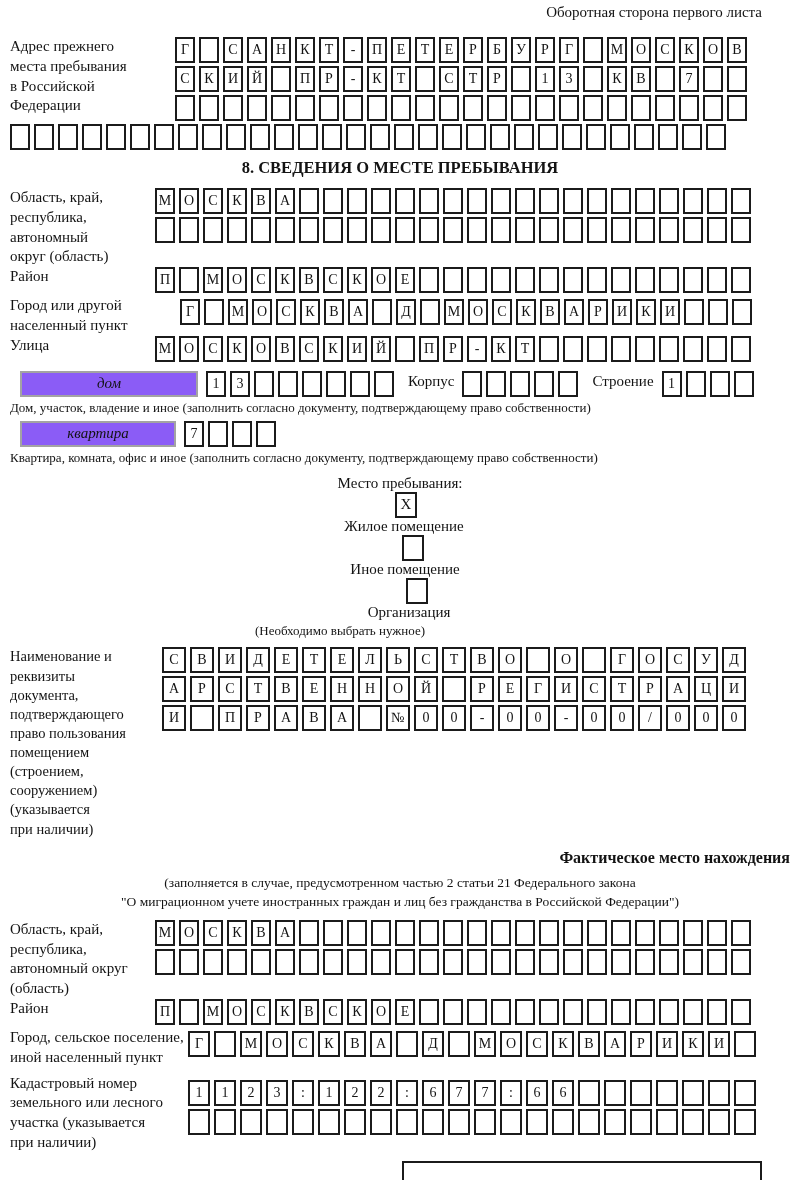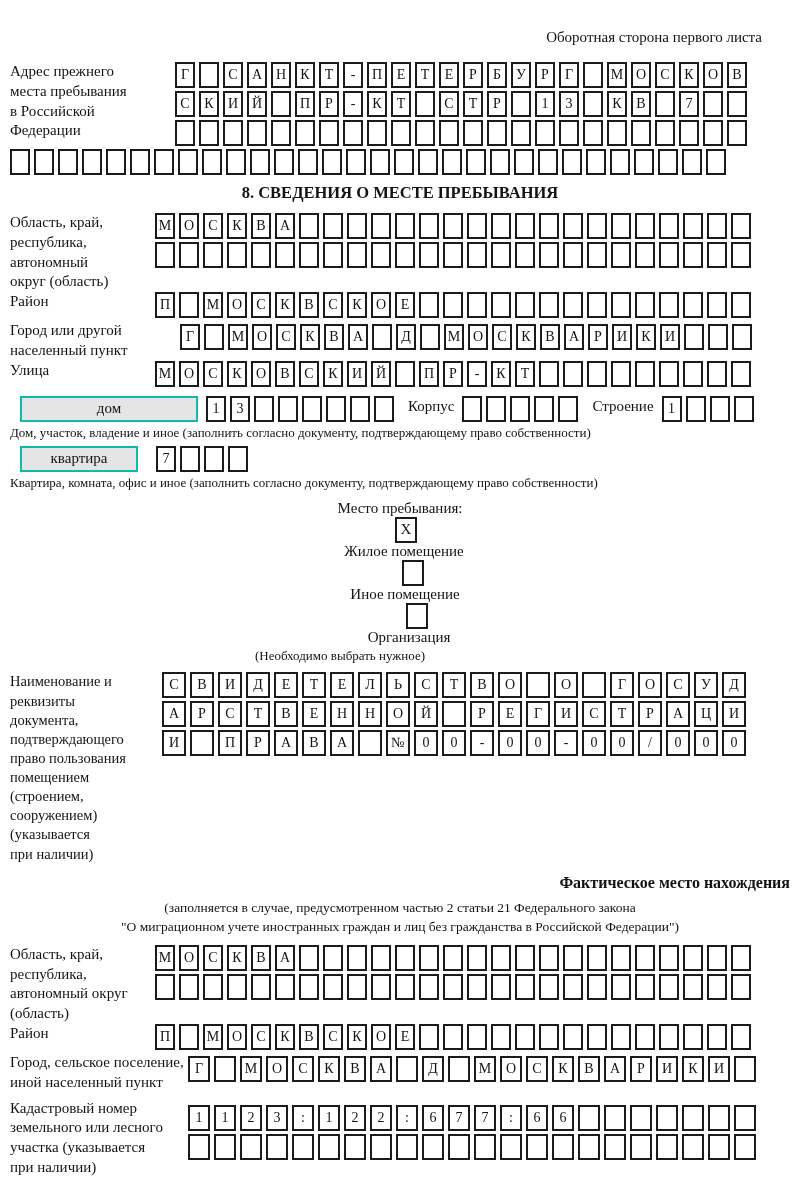--- a/index.html
+++ b/index.html
@@ -2,21 +2,21 @@
 <html><head>
 <meta charset="utf-8">
 <style>
   html, body { margin:0; padding:0; }
   body {
     width:800px; height:1180px;
     background:#ffffff; color:#131313;
     font-family:"Liberation Serif", "DejaVu Serif", serif;
     overflow:hidden;
   }
-  .page { box-sizing:border-box; width:800px; height:1180px; padding:29px 10px 0 10px; }
+  .page { box-sizing:border-box; width:800px; height:1180px; padding:4px 10px 0 10px; }
 
   .corner { text-align:right; padding-right:28px; font-size:15px; margin-bottom:16px; }
 
   .frow { display:flex; align-items:flex-start; }
   .flabel { font-size:15px; line-height:1.32; flex:none; }
   .w165 { width:165px; } .w145 { width:145px; } .w170 { width:170px; } .w152 { width:152px; }
 
   .cellrow { display:flex; gap:4px; margin-bottom:3px; }
   .cell {
     flex:none; width:16px; height:22px;
@@ -25,26 +25,26 @@
     font-size:14px; background:#fff;
   }
   .doc .cell { width:20px; }
   .mid .cell { width:18px; }
 
   .caption { font-size:13px; line-height:1.3; }
   .center { text-align:center; }
   .sec-title { text-align:center; font-weight:bold; font-size:16.5px; margin:8px 0 10px 0; }
 
   .labelbox {
-    box-sizing:border-box; border:2px solid #14b8a6; height:26px;
+    box-sizing:border-box; border:2px solid #a3a3a3; height:26px;
     display:flex; align-items:center; justify-content:center;
-    font-size:15px; flex:none; background:#e5e5e5;
+    font-size:15px; flex:none; background:#8b5cf6;font-style:italic;
   }
   .house-box { width:178px; margin-right:8px; }
-  .apt-box { width:118px; margin-right:18px; }
+  .apt-box { width:156px; margin-right:8px; }
   .inline-label { font-size:15px; margin:2px 8px 0 14px; flex:none; }
 
   .cb {
     flex:none; box-sizing:border-box; width:22px; height:26px; border:2px solid #1b1b1b;
     display:flex; align-items:center; justify-content:center; font-size:15px; background:#fff;
   }
   .stayrow { align-items:center; font-size:15px; margin-top:8px;flex-direction:column; }
 
   .fact-title { text-align:right; font-weight:bold; font-size:16px; margin:10px 0 6px 0; }
   .fact-note { text-align:center; font-size:13.5px; line-height:1.45; margin-bottom:8px; }

